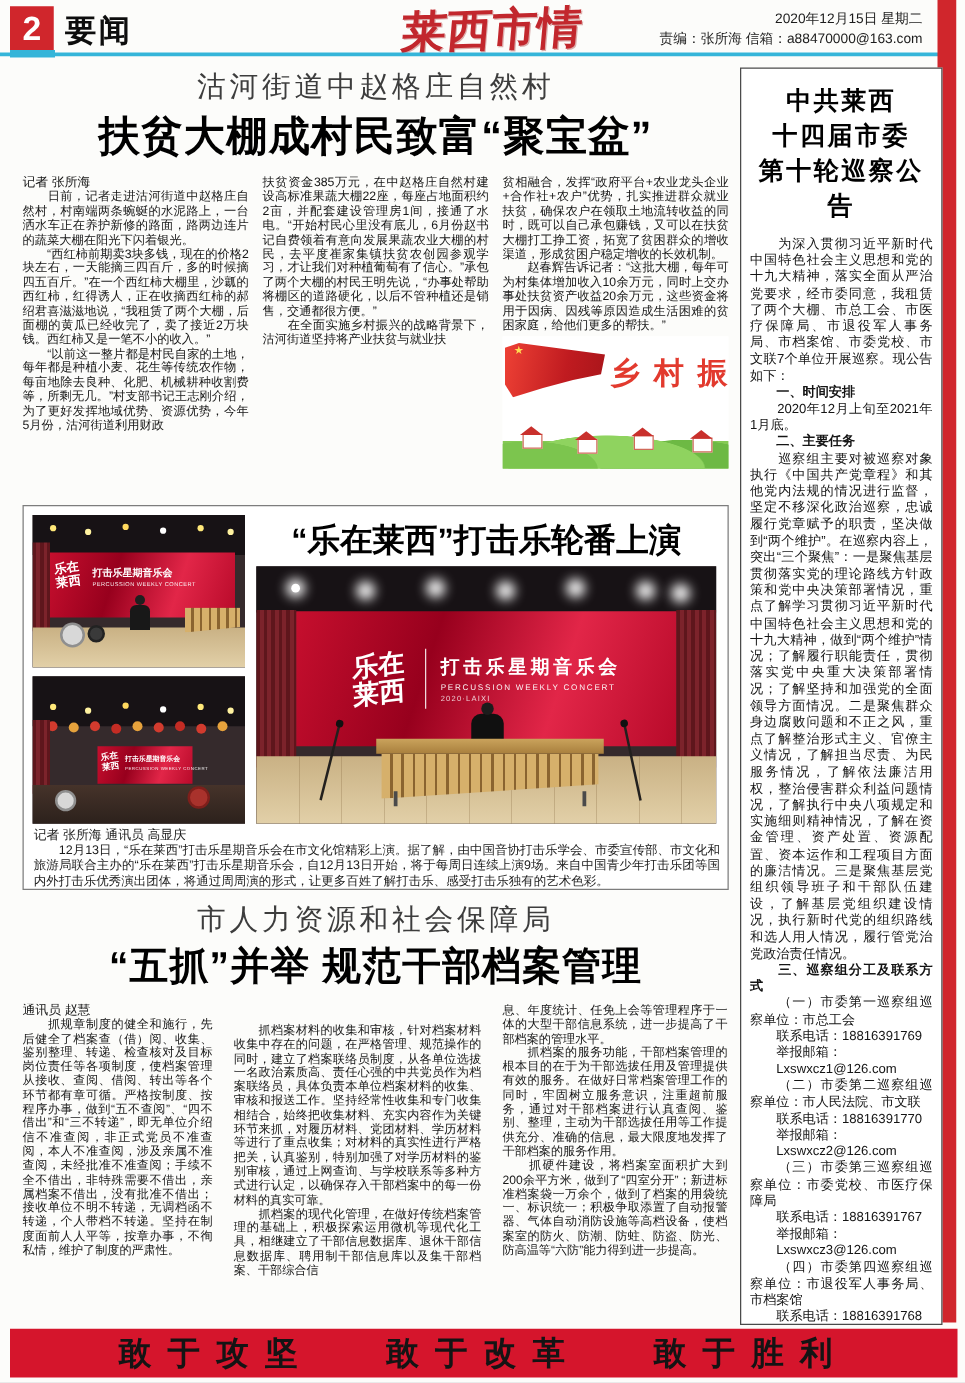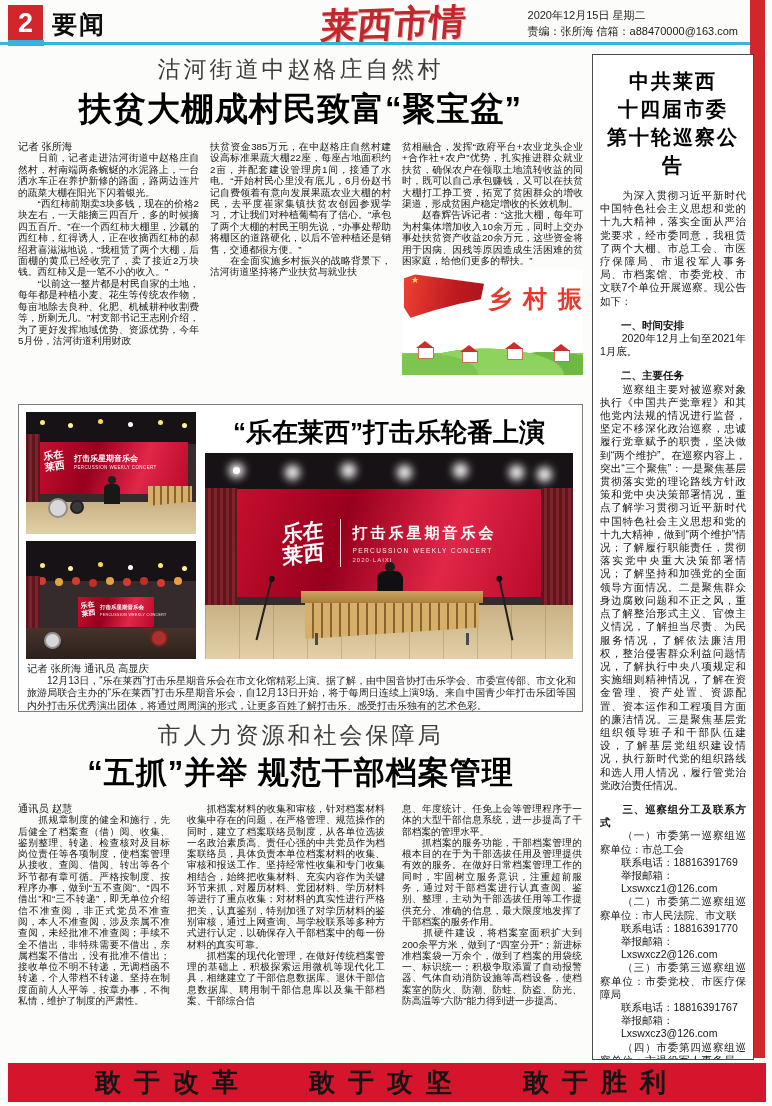--- a/index.html
+++ b/index.html
@@ -8,21 +8,21 @@
   p{margin:0;}
 
   
   .numbox{position:absolute;left:8px;top:5px;width:35px;height:36px;background:#d0262c;
           display:flex;align-items:center;justify-content:center;}
   .numbox span{color:#fff;font-size:27px;font-weight:bold;}
   .section{position:absolute;left:52px;top:8px;font-size:25px;font-weight:900;color:#0d0d0d;letter-spacing:2px;}
   .masthead{position:absolute;left:306px;top:0px;width:175px;text-align:center;
             font-family:"DejaVu Serif",serif;font-weight:bold;font-size:36px;color:#c2272d;
             transform:skewX(-7deg) rotate(-2deg);text-shadow:1px 1px 0 rgba(160,30,30,.35);}
-  .dateline{position:absolute;right:34px;top:7px;font-size:11px;line-height:16px;color:#1c1c1c;text-align:left;}
+  .dateline{position:absolute;right:34px;top:7px;font-size:11px;line-height:16px;color:#1c1c1c;text-align:right;}
   .cyan-nub{position:absolute;left:8px;top:40px;width:36px;height:6px;background:#35b5d9;}
   .cyan-line{position:absolute;left:0;top:42px;width:752px;height:3px;background:#35b5d9;}
   .strip{position:absolute;right:7px;top:0;width:15px;height:1058px;background:#d0262c;}
 
   
   .a1{position:absolute;left:18px;top:54px;width:565px;}
   .kicker{text-align:center;font-size:23px;color:#3d3d3d;letter-spacing:3px;}
   .a1 h1{margin:2px 0 0 0;text-align:center;font-size:33px;font-weight:900;color:#000;letter-spacing:1px;}
   .a1-body{display:flex;gap:11px;margin-top:9px;height:268px;overflow:hidden;}
   .a1-body .col{flex:1;font-size:9.8px;line-height:11.4px;}
@@ -113,28 +113,28 @@
   .mic{position:absolute;width:2px;height:62px;background:#23201e;bottom:18px;}
   .mic::before{content:"";position:absolute;top:-4px;left:-2px;width:6px;height:6px;border-radius:50%;background:#111;}
   .mic.m1{left:58px;transform:rotate(14deg);} .mic.m2{right:66px;transform:rotate(-12deg);}
   .pcap{position:absolute;left:8px;top:258px;width:549px;font-size:10px;line-height:12.2px;color:#1c1c1c;}
 
   
   .a2{position:absolute;left:18px;top:720px;width:565px;}
   .a2 h1{margin:1px 0 0 0;text-align:center;font-size:31px;font-weight:900;color:#000;letter-spacing:1px;}
   .a2-body{display:flex;gap:17px;margin-top:9px;height:256px;overflow:hidden;}
   .a2-body .col{font-size:9.7px;line-height:11.3px;}
-  .c1{width:152px;flex:none;} .c2{width:198px;flex:none;} .c3{width:180px;flex:none;}
+  .c1{width:152px;flex:none;} .c2{width:198px;flex:none;margin-top:16px;} .c3{width:180px;flex:none;}
 
   
   .notice{position:absolute;left:592px;top:54px;width:162px;height:1006px;border:1.5px solid #4a4a4a;
           background:#fff;box-sizing:border-box;padding:12px 7px 6px 7px;overflow:hidden;}
   .notice-title p{text-align:center;font-size:20px;font-weight:900;line-height:28px;letter-spacing:2px;color:#000;}
   .notice-body{margin-top:10px;font-size:10.5px;line-height:13.2px;color:#141414;}
-  .notice-body .sec{font-weight:bold;margin-top:11px;}
+  .notice-body .sec{font-weight:bold;}
 
   
   .banner{position:absolute;left:8px;top:1063px;width:758px;height:39px;background:#d5152c;
           display:flex;align-items:center;justify-content:center;gap:58px;}
   .banner span{font-size:26px;font-weight:900;color:#141414;letter-spacing:13px;white-space:nowrap;}
 </style>
 </head>
 <body>
 
 <div class="sheet">
@@ -297,18 +297,18 @@
         <p>　　（三）市委第三巡察组巡察单位：市委党校、市医疗保障局</p>
         <p>　　联系电话：18816391767</p>
         <p>　　举报邮箱：</p>
         <p>　　Lxswxcz3@126.com</p>
         <p>　　（四）市委第四巡察组巡察单位：市退役军人事务局、市档案馆</p>
         <p>　　联系电话：18816391768</p>
       </div>
   </aside>
 
   <div class="banner">
+    <span>敢于攻坚</span>
     <span>敢于改革</span>
-    <span>敢于攻坚</span>
     <span>敢于胜利</span>
   </div>
 
 </div>
 
 </body></html>

